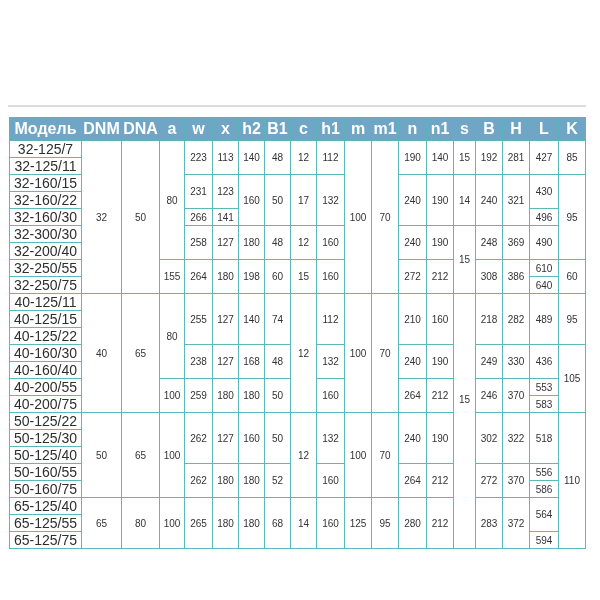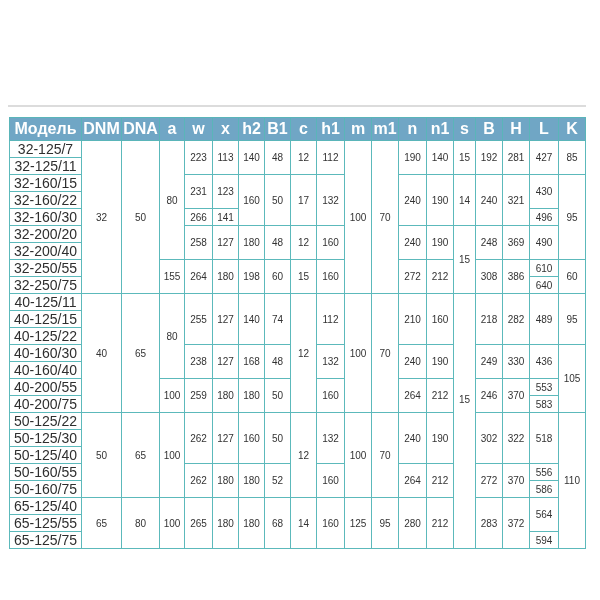--- a/index.html
+++ b/index.html
@@ -129,21 +129,21 @@
         <tr>
           <td class="model">32-160/22</td>
         </tr>
         <tr>
           <td class="model">32-160/30</td>
           <td>266</td>
           <td>141</td>
           <td>496</td>
         </tr>
         <tr>
-          <td class="model">32-200/20</td>
+          <td class="model">32-300/30</td>
           <td rowspan="2">258</td>
           <td rowspan="2">127</td>
           <td rowspan="2">180</td>
           <td rowspan="2">48</td>
           <td rowspan="2">12</td>
           <td rowspan="2">160</td>
           <td rowspan="2">240</td>
           <td rowspan="2">190</td>
           <td rowspan="4">15</td>
           <td rowspan="2">248</td>

